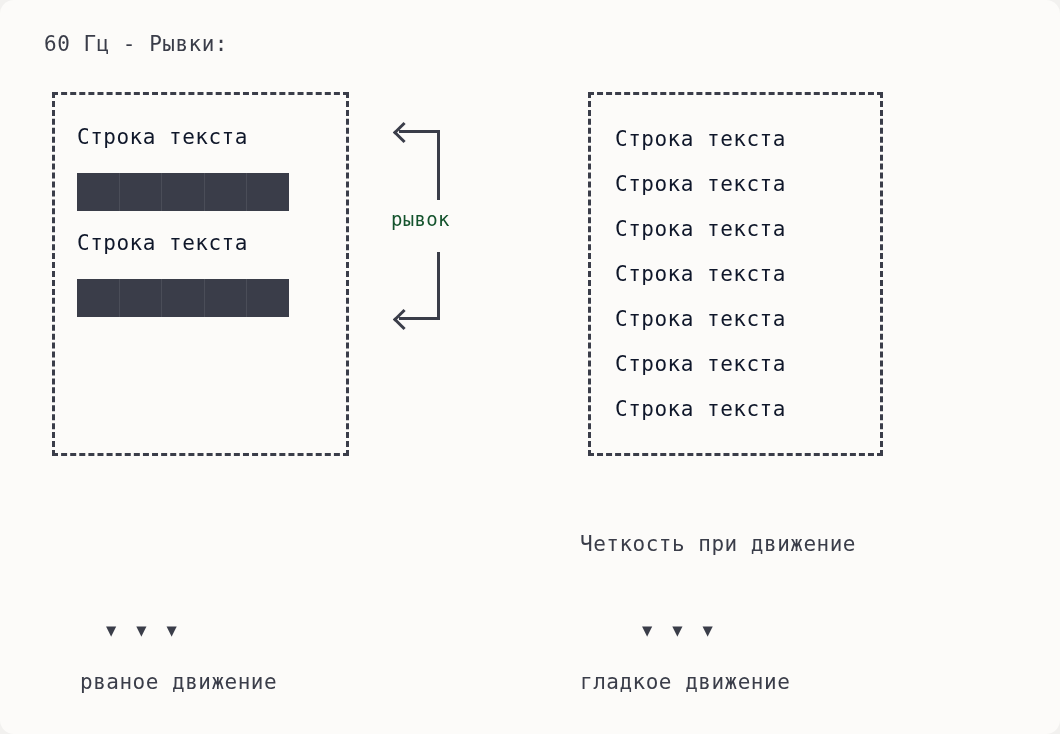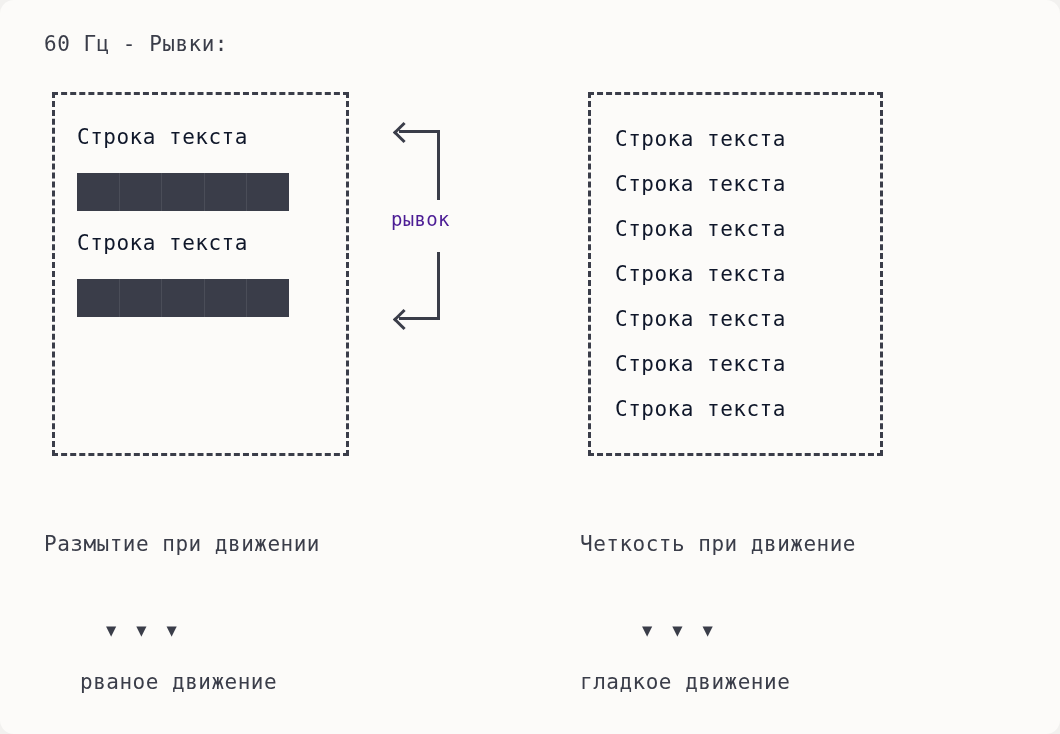--- a/index.html
+++ b/index.html
@@ -131,21 +131,21 @@
   }
   .bracket .head-top    { top: 7px;  }
   .bracket .head-bottom { top: 194px; }
 
   .bracket .bracket-label {
     position: absolute;
     left: 6px;
     top: 90px;
     font-size: 19px;
     letter-spacing: 0.3px;
-    color: #4c1d95;
+    color: #14532d;
     white-space: pre;
   }
 
   
   .caption {
     position: absolute;
     top: 532px;
     left: 0;
     font-size: 21px;
     letter-spacing: 0.5px;
@@ -213,21 +213,20 @@
     <div class="bracket bracket-left">
       <div class="tick tick-top"></div>
       <div class="head head-top"></div>
       <div class="stem stem-top"></div>
       <div class="bracket-label">рывок</div>
       <div class="stem stem-bottom"></div>
       <div class="tick tick-bottom"></div>
       <div class="head head-bottom"></div>
     </div>
 
-    <div class="caption">Размытие при движении</div>
 
     <div class="arrows">
       <span>▼</span>
       <span>▼</span>
       <span>▼</span>
     </div>
 
     <div class="subcaption">рваное движение</div>
   </div>
 

